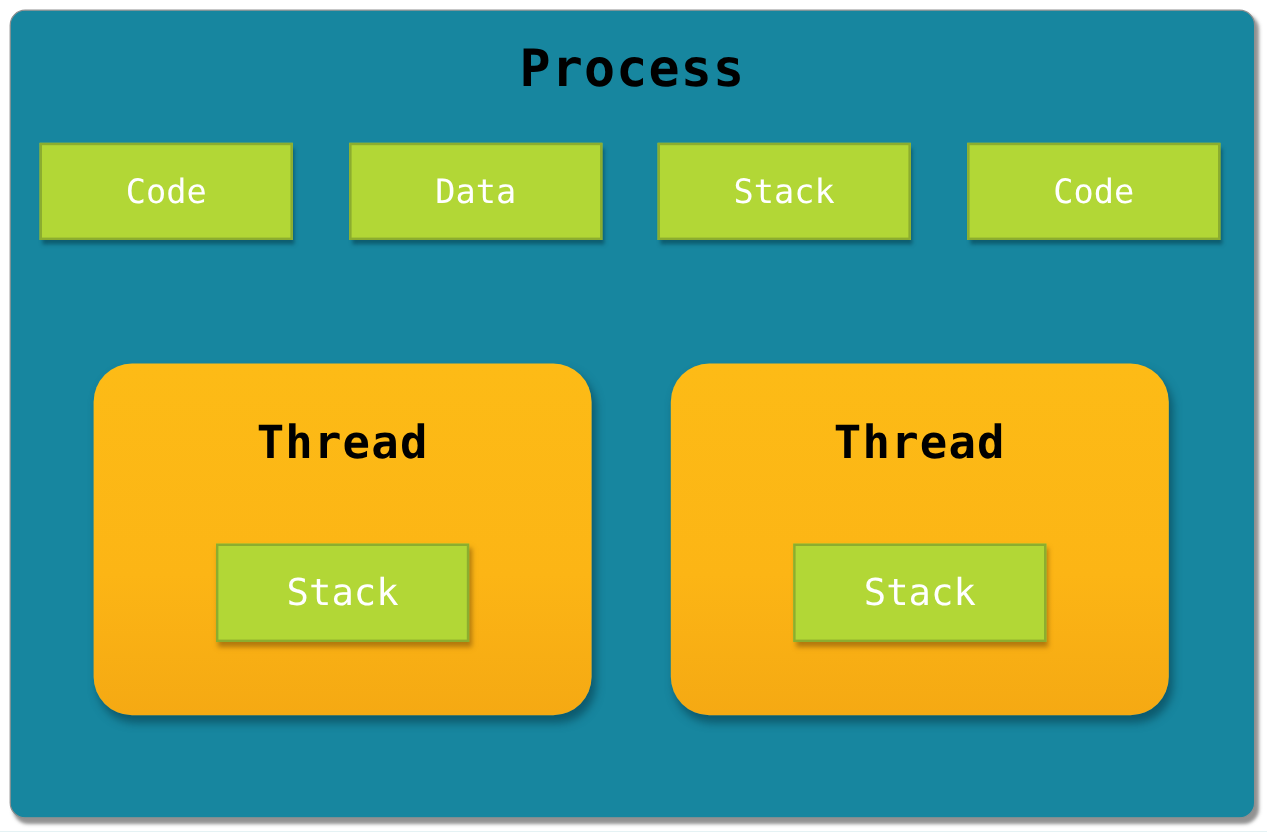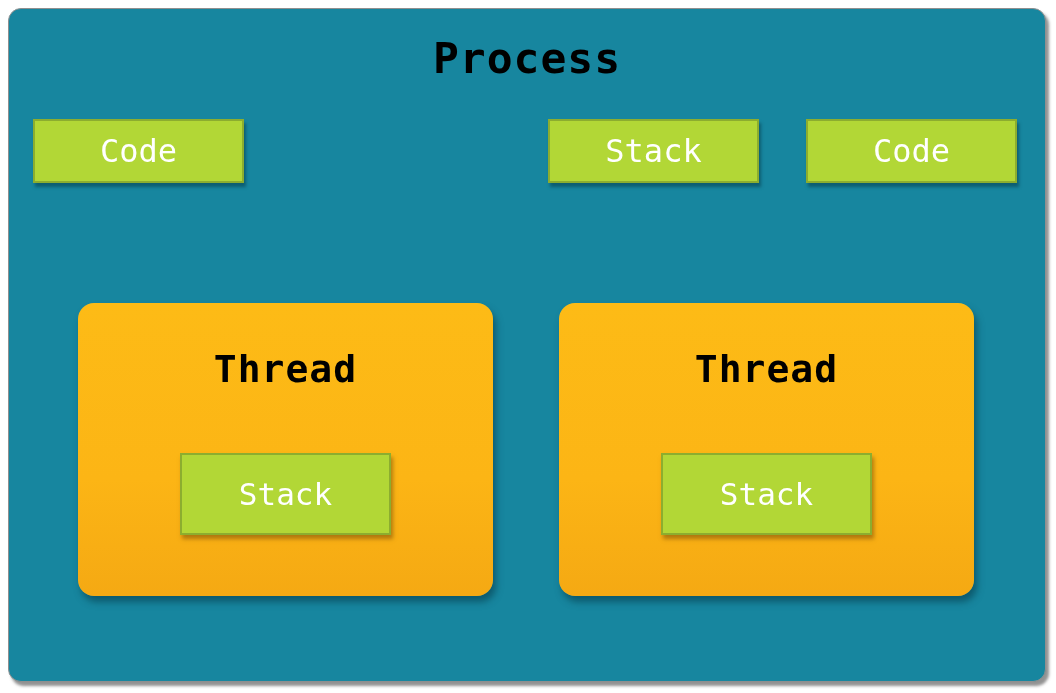--- a/index.html
+++ b/index.html
@@ -41,41 +41,41 @@
     text-align: center;
     font-size: 43px;
     font-weight: bold;
     color: var(--title-text);
     letter-spacing: 1px;
   }
   .segment-box {
     position: absolute;
     top: 110px;
     width: 211px;
-    height: 64px;
+    height: 81px;
     background: var(--segment-fill);
     border: 2px solid var(--segment-border);
     box-shadow: 2px 4px 3px rgba(5,60,75,0.55);
     display: flex;
     align-items: center;
     justify-content: center;
-    font-size: 32px;
+    font-size: 28px;
     color: var(--segment-text);
   }
   .segment-code  { left: 24px;  }
   .segment-data  { left: 282px; }
   .segment-stack { left: 539px; }
   .segment-heap  { left: 797px; }
   .thread-box {
     position: absolute;
     top: 294px;
     width: 415px;
     height: 293px;
     background: linear-gradient(180deg, #FDBB16 0%, var(--thread-fill) 60%, #F5A913 100%);
-    border-radius: 16px;
+    border-radius: 32px;
     box-shadow: 3px 6px 7px rgba(5,55,70,0.55);
     padding-left: 32px;
   }
   .thread-1 { left: 69px;  }
   .thread-2 { left: 550px; }
   .thread-label {
     position: absolute;
     left: 0;
     top: 44px;
     width: 100%;
@@ -104,20 +104,21 @@
 </head>
 <body>
 
 <div class="stage">
   <div class="process-container">
 
     <div class="process-title">Process</div>
 
     <div class="segment-box segment-code">Code</div>
 
+    <div class="segment-box segment-data">Data</div>
 
     <div class="segment-box segment-stack">Stack</div>
 
     <div class="segment-box segment-heap">Code</div>
 
     <div class="thread-box thread-1">
       <div class="thread-label">Thread</div>
       <div class="thread-stack-box">Stack</div>
     </div>
 

